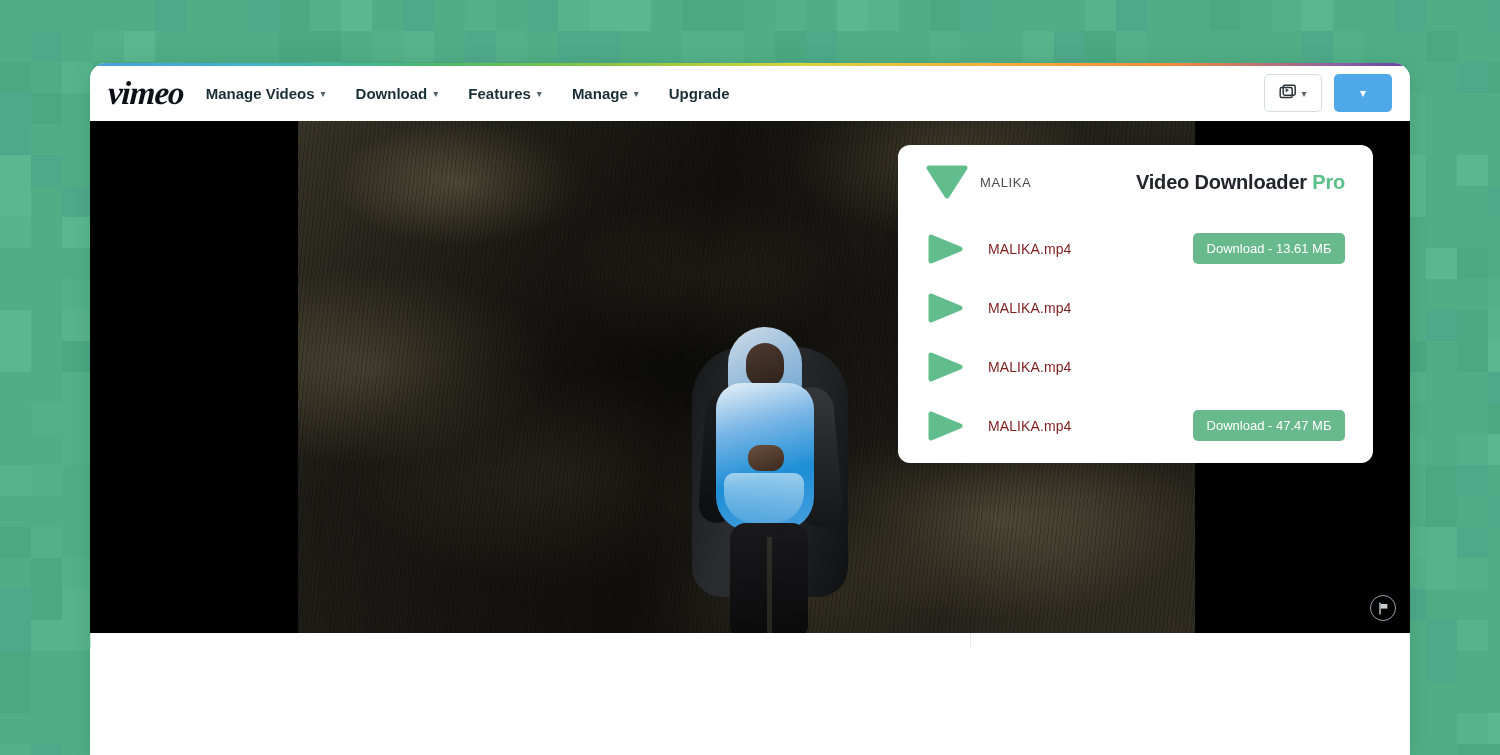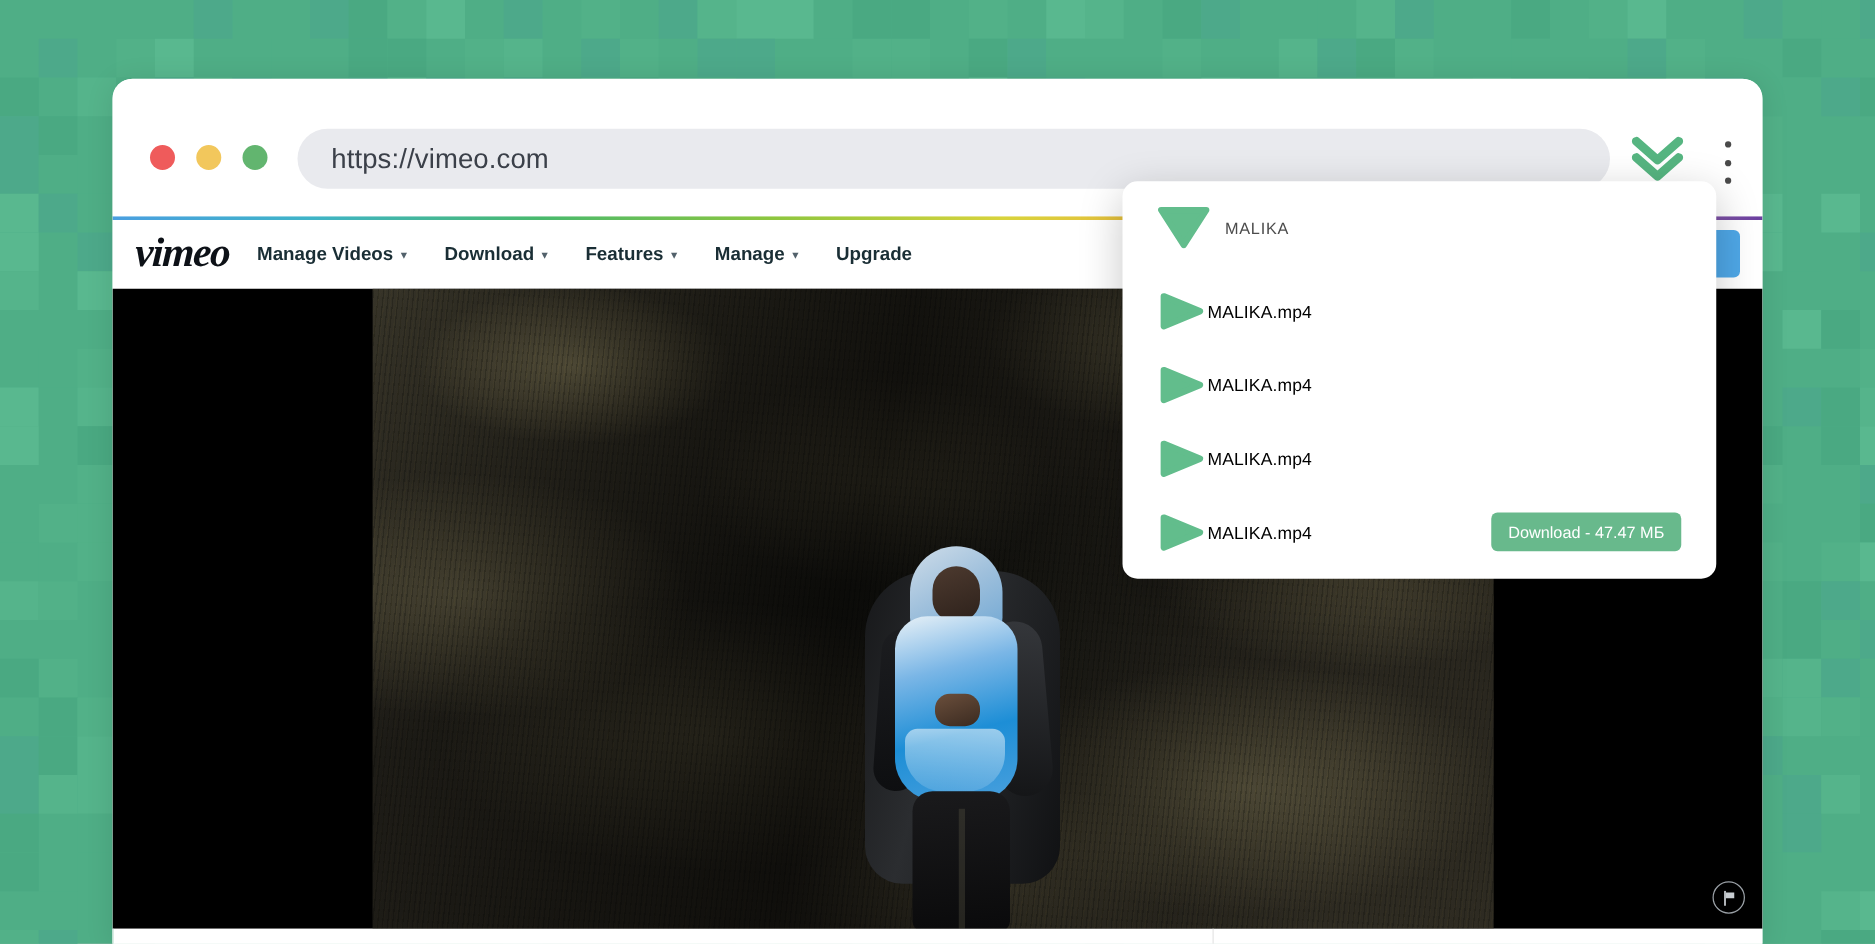--- a/index.html
+++ b/index.html
@@ -262,21 +262,21 @@
     letter-spacing: -.2px; white-space: nowrap;
   }
   #popup-title .pro { color: #5bbf8a; }
 
   .row {
     display: flex; align-items: center;
     height: 59px;
   }
   .row .play { width: 40px; height: 30px; flex: 0 0 auto; }
   .row .fname {
-    font-size: 14px; color: #000000; 
+    font-size: 14px; color: #7f1d1d; margin-left: 22px;
     letter-spacing: .1px; white-space: nowrap;
   }
   .row .dl {
     margin-left: auto;
     background: #68b98c;
     color: #fff;
     border: none;
     border-radius: 5px;
     font-size: 13px;
     font-family: "Liberation Sans", sans-serif;
@@ -997,45 +997,20 @@
     <div class="tile" style="left: 1271px; top: 744px; width: 31px; height: 31px; background: rgb(89, 184, 143);"></div>
     <div class="tile" style="left: 1333px; top: 744px; width: 31px; height: 31px; background: rgb(74, 169, 130);"></div>
     <div class="tile" style="left: 1395px; top: 744px; width: 31px; height: 31px; background: rgb(79, 174, 134);"></div>
     <div class="tile" style="left: 1426px; top: 744px; width: 31px; height: 31px; background: rgb(79, 174, 134);"></div>
     <div class="tile" style="left: 1457px; top: 744px; width: 31px; height: 31px; background: rgb(74, 169, 130);"></div>
     <div class="tile" style="left: 1488px; top: 744px; width: 31px; height: 31px; background: rgb(74, 169, 130);"></div>
   </div>
 
 <div id="browser">
 
-  <div id="chrome">
-
-    <div class="dots">
-      <span class="dot red"></span>
-      <span class="dot yellow"></span>
-      <span class="dot green"></span>
-    </div>
-
-    <div id="urlbar">
-      <span class="url">https://vimeo.com</span>
-    </div>
-
-    <div id="ext-icon">
-      <svg viewBox="0 0 46 42" width="46" height="42" aria-hidden="true">
-        <path d="M6 6 L23 21 L40 6" fill="none" stroke="#56b581" stroke-width="7" stroke-linecap="round" stroke-linejoin="round"></path>
-        <path d="M6 19 L23 34 L40 19" fill="none" stroke="#56b581" stroke-width="7" stroke-linecap="round" stroke-linejoin="round"></path>
-      </svg>
-    </div>
-
-    <div id="kebab">
-      <i></i>
-        <i></i>
-        <i></i>
-    </div>
-  </div>
 
   <div id="rainbow"></div>
 
   <div id="vimeo-nav">
     <div id="vimeo-logo">vimeo</div>
 
     <div class="nav-item">
       <span>Manage Videos</span>
       <span class="chev">▾</span>
     </div>
@@ -1103,29 +1078,34 @@
 
 <div id="popup">
 
   <div id="popup-head">
     <div id="brand-tri">
       <svg viewBox="0 0 42 34" width="42" height="34" aria-hidden="true">
         <path d="M3 3 H39 L21 31 Z" fill="#62bd8c" stroke="#62bd8c" stroke-width="5" stroke-linejoin="round"></path>
       </svg>
     </div>
     <div id="brand-name">MALIKA</div>
+    <div id="popup-title">
+      <span>Video Downloader</span>
+      <span class="pro">Pro</span>
+    </div>
   </div>
 
   <div class="row">
     <div class="play">
       <svg viewBox="0 0 40 30" width="40" height="30" aria-hidden="true">
         <path d="M5 3 L34 15 L5 27 Z" fill="#62bd8c" stroke="#62bd8c" stroke-width="5" stroke-linejoin="round"></path>
       </svg>
     </div>
     <span class="fname">MALIKA.mp4</span>
+    <button class="dl">Download - 13.61 МБ</button>
   </div>
 
   <div class="row">
     <div class="play">
       <svg viewBox="0 0 40 30" width="40" height="30" aria-hidden="true">
         <path d="M5 3 L34 15 L5 27 Z" fill="#62bd8c" stroke="#62bd8c" stroke-width="5" stroke-linejoin="round"></path>
       </svg>
     </div>
     <span class="fname">MALIKA.mp4</span>
   </div>

